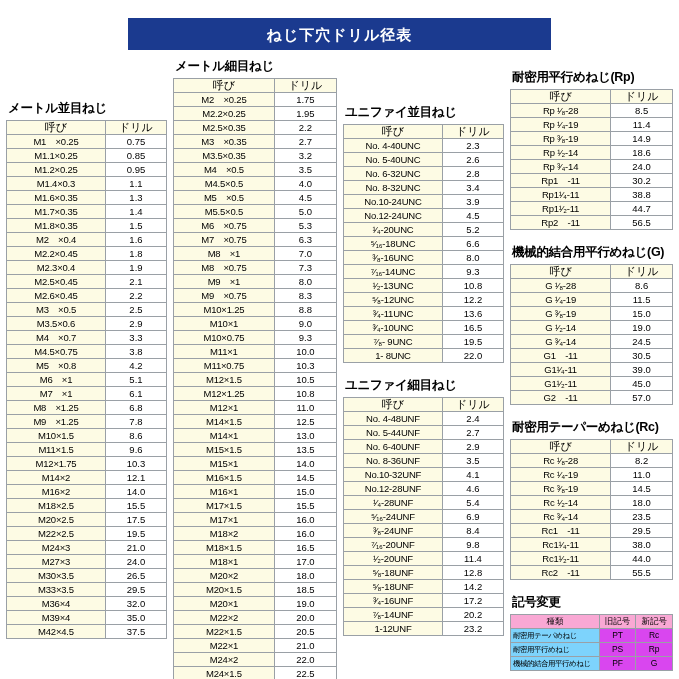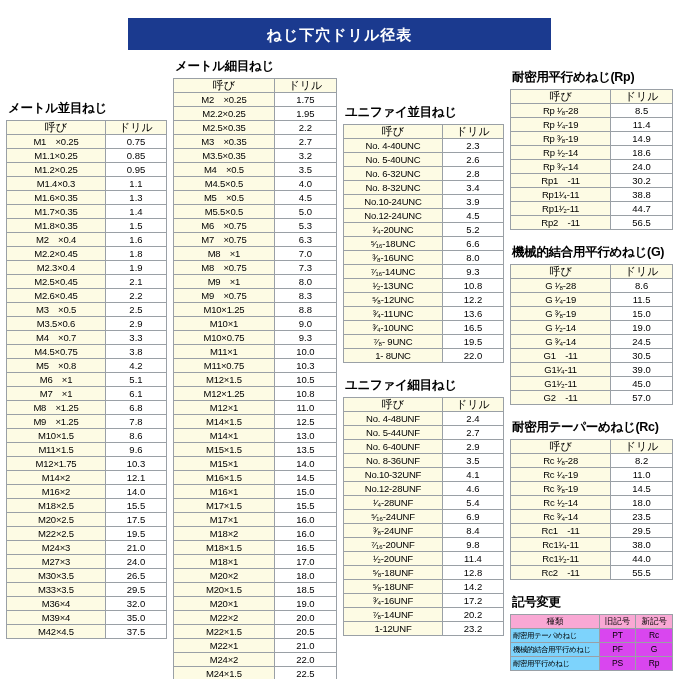--- a/index.html
+++ b/index.html
@@ -772,27 +772,27 @@
             <th style="width:22%">新記号</th>
           </tr>
         </thead>
         <tbody>
             <tr>
               <td class="nm">耐密用テーパめねじ</td>
               <td class="">PT</td>
               <td class="">Rc</td>
             </tr>
             <tr>
+              <td class="nm">耐密用平行めねじ</td>
+              <td class="">PS</td>
+              <td class="">Rp</td>
+            </tr>
+            <tr>
               <td class="nm">機械的結合用平行めねじ</td>
               <td class="">PF</td>
               <td class="">G</td>
             </tr>
-            <tr>
-              <td class="nm">耐密用平行めねじ</td>
-              <td class="">PS</td>
-              <td class="">Rp</td>
-            </tr>
           </tbody>
       </table>
     </div>
 
   </div>
 </div>
 
 </body></html>

